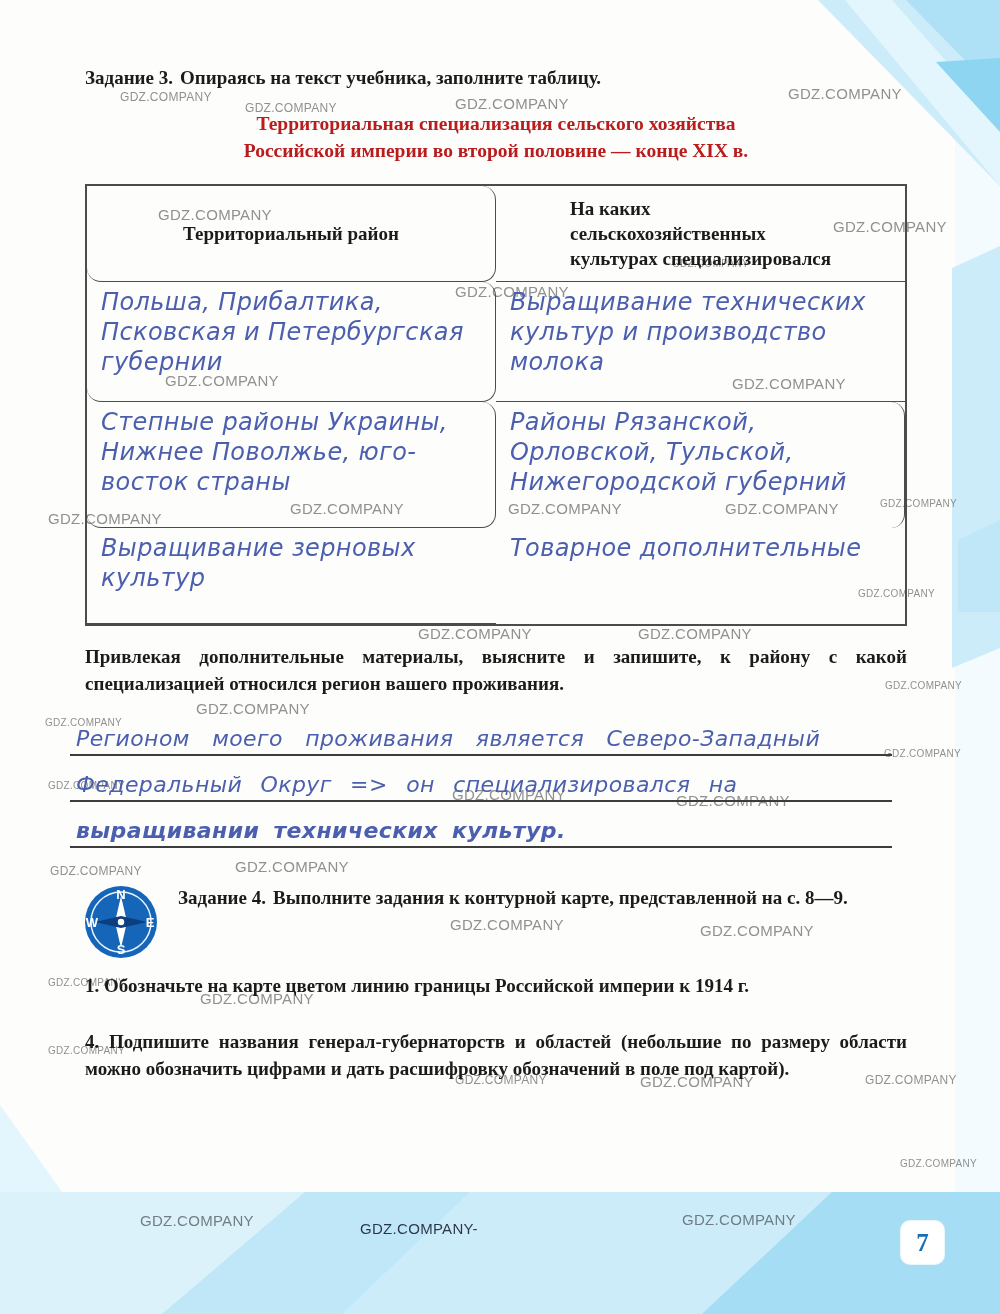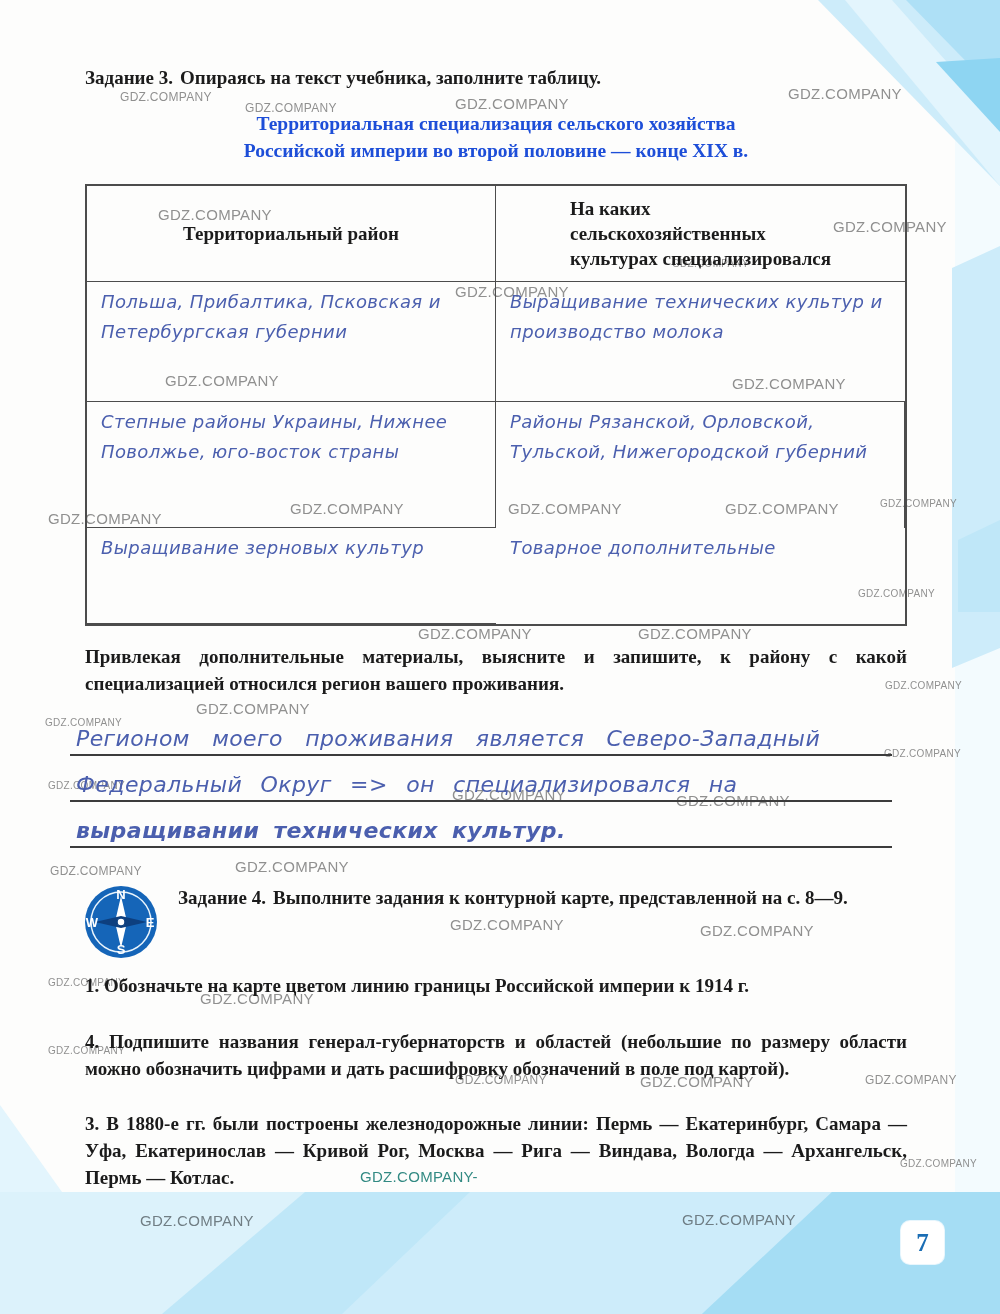--- a/index.html
+++ b/index.html
@@ -36,21 +36,21 @@
   }
   .tlabel { margin-right:7px; }
   .title-block {
     position:absolute;
     left:85px;
     width:822px;
     text-align:center;
     font-weight:700;
     font-size:19.5px;
     line-height:27px;
-    color:#1d4ed8;
+    color:#b91c1c;
   }
   .spec-table {
     position:absolute;
     left:85px;
     top:184px;
     width:822px;
     display:grid;
     grid-template-columns:1fr 1fr;
     grid-template-rows:96px 120px 126px 96px;
     border:2px solid #4c4c4c;
@@ -62,32 +62,32 @@
     align-items:center;
     justify-content:center;
     text-align:left;
     font-weight:700;
     font-size:19px;
     line-height:25px;
     color:#1b1b1b;
     white-space:pre-line;
     padding:4px 14px;
   }
-  .spec-table .col-a { border-right:1.5px solid #4c4c4c; }
+  .spec-table .col-a { border-right:1.5px solid #4c4c4c;border-radius:14px; }
   .spec-table .td {
     padding:5px 12px 0 14px;
     line-height:30px;
     overflow:hidden;
   }
   .spec-table .row-mid { border-bottom:1.5px solid #4c4c4c; }
   .hand {
     font-family:"DejaVu Sans", sans-serif;
     font-style:italic;
     color:#4b5fae;
-    font-size:18px;
+    font-size:24px;
     letter-spacing:.4px;
   }
   .answer-lines { position:absolute; left:70px; top:710px; width:822px; }
   .answer-line {
     height:46px;
     border-bottom:2px solid #3c3c3c;
     display:flex;
     align-items:flex-end;
     padding:0 2px 3px 6px;
     overflow:hidden;
@@ -180,21 +180,21 @@
 <span class="wm m" style="left:450px;top:916px">GDZ.COMPANY</span>
 <span class="wm m" style="left:700px;top:922px">GDZ.COMPANY</span>
 <span class="wm xs" style="left:48px;top:977px">GDZ.COMPANY</span>
 <span class="wm m" style="left:200px;top:990px">GDZ.COMPANY</span>
 <span class="wm xs" style="left:48px;top:1045px">GDZ.COMPANY</span>
 <span class="wm s" style="left:455px;top:1073px">GDZ.COMPANY</span>
 <span class="wm m" style="left:640px;top:1073px">GDZ.COMPANY</span>
 <span class="wm s" style="left:865px;top:1073px">GDZ.COMPANY</span>
 <span class="wm xs" style="left:900px;top:1158px">GDZ.COMPANY</span>
 <span class="wm m" style="left:140px;top:1212px;color:#5e6a70">GDZ.COMPANY</span>
-<span class="wm m" style="left:360px;top:1168px;color:#0f766e">GDZ.COMPANY-</span>
+<span class="wm m" style="left:360px;top:1220px;color:#0f172a">GDZ.COMPANY-</span>
 <span class="wm m" style="left:682px;top:1211px;color:#5e6a70">GDZ.COMPANY</span>
 
 <div class="content-layer">
 
   <p class="ptext" style="top:64px">
     <span class="tlabel">Задание 3.</span><span>Опираясь на текст учебника, заполните таблицу.</span>
   </p>
 
   <div class="title-block" style="top:110px">
     <div>Территориальная специализация сельского хозяйства</div>
@@ -242,17 +242,16 @@
     <text x="9" y="43" text-anchor="middle" fill="#ffffff" font-size="13" font-weight="bold" font-family="Liberation Sans, sans-serif">W</text>
     <text x="67" y="43" text-anchor="middle" fill="#ffffff" font-size="13" font-weight="bold" font-family="Liberation Sans, sans-serif">E</text>
   </svg>
 
   <p class="task4-text">
     <span class="tlabel">Задание 4.</span><span>Выполните задания к контурной карте, представленной на с. 8—9.</span>
   </p>
 
   <p class="ptext" style="top:972px">1. Обозначьте на карте цветом линию границы Российской империи к 1914 г.</p>
   <p class="ptext" style="top:1028px">4. Подпишите названия генерал-губернаторств и областей (небольшие по размеру области можно обозначить цифрами и дать расшифровку обозначений в поле под картой).</p>
-  <p class="ptext" style="top:1110px">3. В 1880-е гг. были построены железнодорожные линии: Пермь — Екатеринбург, Самара — Уфа, Екатеринослав — Кривой Рог, Москва — Рига — Виндава, Вологда — Архангельск, Пермь — Котлас.</p>
 
   <div class="band-badge">7</div>
 
 </div>
 
 </body></html>

